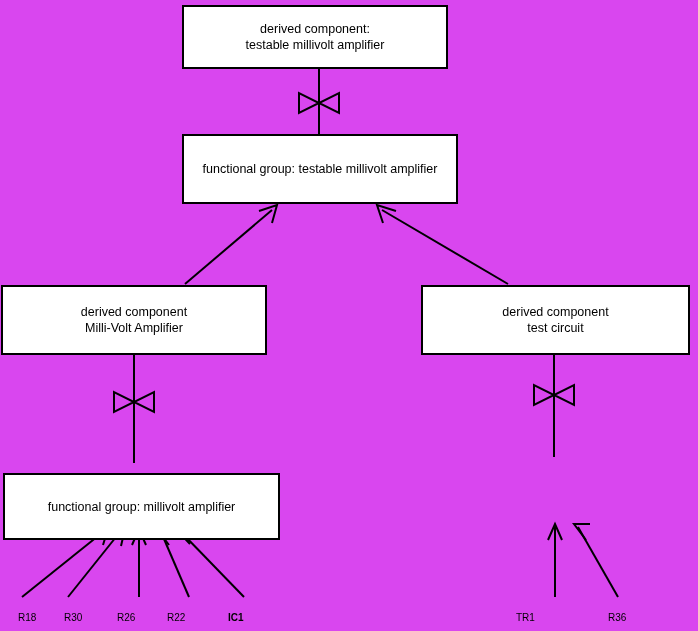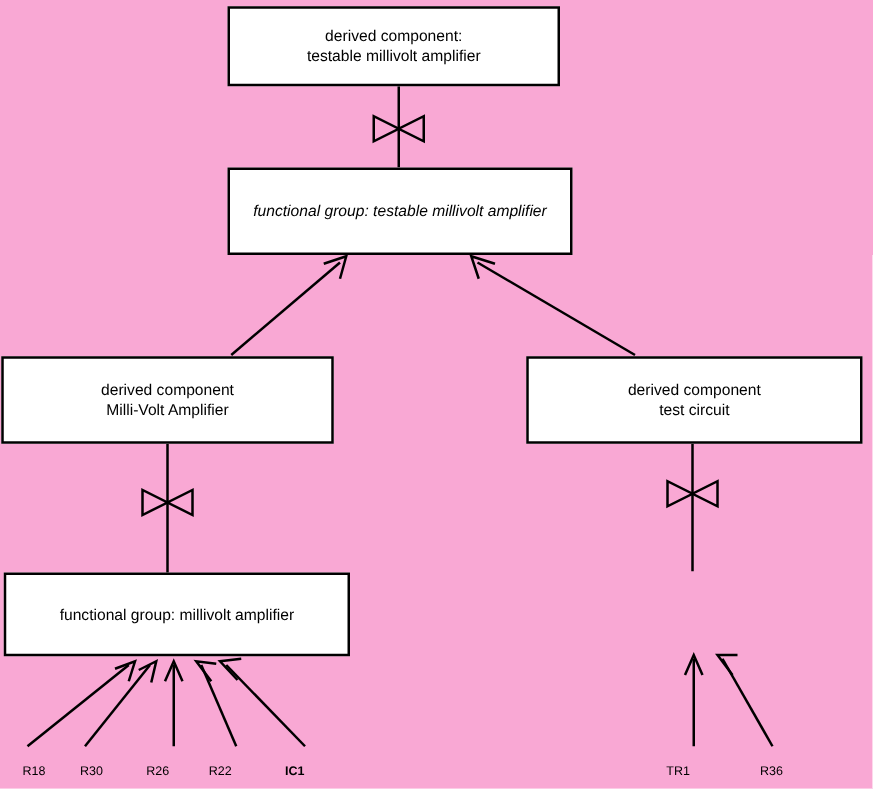--- a/index.html
+++ b/index.html
@@ -8,21 +8,21 @@
     padding: 0;
     background: #ffffff;
   }
   body {
     font-family: "Liberation Sans", sans-serif;
   }
   #diagram-root {
     position: relative;
     width: 698px;
     height: 631px;
-    background: #f9a8d4;
+    background: #d946ef;
     overflow: hidden;
   }
   #diagram-svg {
     position: absolute;
     left: 0;
     top: 0;
     width: 698px;
     height: 631px;
   }
   .node-box {
@@ -130,40 +130,40 @@
       <polyline points="586,540 574,524 590,524" fill="none" stroke="#000" stroke-width="2"></polyline>
     </g>
 
   </svg>
 
   <div class="node-box" id="box-0" style="left:182px; top:5px; width:266px; height:64px;">
     <span class="node-label">derived component:
  testable millivolt amplifier</span>
   </div>
 
-  <div class="node-box" id="box-1" style="left:182px; top:134px; width:276px; height:70px;font-style:italic;">
+  <div class="node-box" id="box-1" style="left:182px; top:134px; width:276px; height:70px;">
     <span class="node-label">functional group: testable millivolt amplifier</span>
   </div>
 
   <div class="node-box" id="box-2" style="left:1px; top:285px; width:266px; height:70px;">
     <span class="node-label">derived component
 Milli-Volt Amplifier</span>
   </div>
 
   <div class="node-box" id="box-3" style="left:421px; top:285px; width:269px; height:70px;">
     <span class="node-label">derived component
 test circuit</span>
   </div>
 
-  <div class="node-box" id="box-4" style="left:3px; top:458px; width:277px; height:67px;">
+  <div class="node-box" id="box-4" style="left:3px; top:473px; width:277px; height:67px;">
     <span class="node-label">functional group: millivolt amplifier</span>
   </div>
 
 
   <div class="leaf-label" style="left:18px; top:612px;">R18</div>
   <div class="leaf-label" style="left:64px; top:612px;">R30</div>
   <div class="leaf-label" style="left:117px; top:612px;text-align:right;">R26</div>
   <div class="leaf-label" style="left:167px; top:612px;">R22</div>
   <div class="leaf-label" style="left:228px; top:612px;font-weight:bold;">IC1</div>
-  <div class="leaf-label" style="left:533px; top:612px;">TR1</div>
+  <div class="leaf-label" style="left:516px; top:612px;">TR1</div>
   <div class="leaf-label" style="left:608px; top:612px;">R36</div>
 
 </div>
 
 </body></html>

